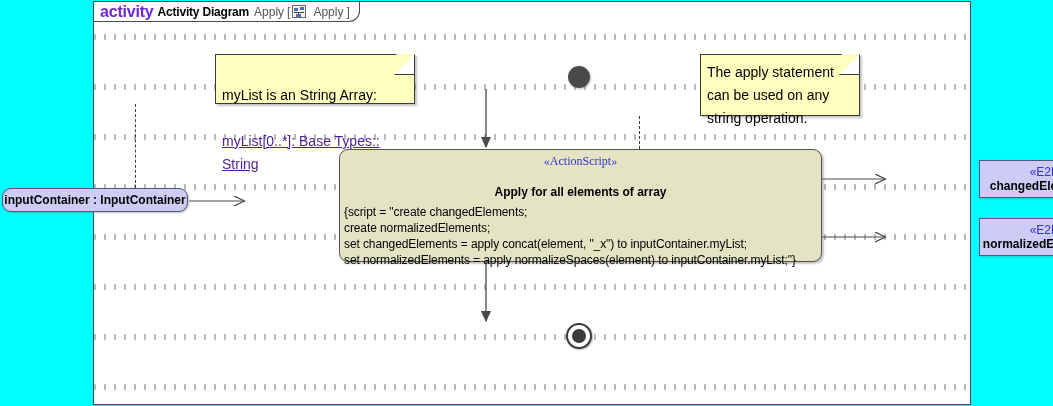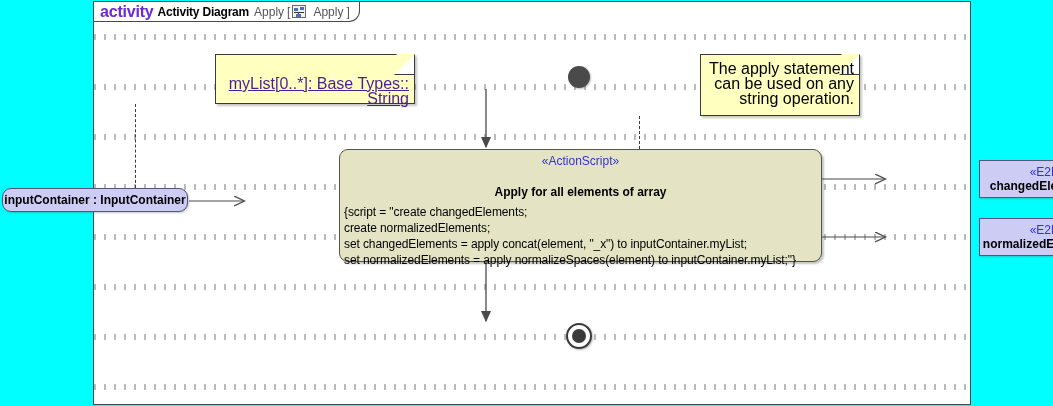--- a/index.html
+++ b/index.html
@@ -114,21 +114,21 @@
     left: 245px;
     top: 147px;
     width: 483px;
     height: 113px;
     background: #e4e4c5;
     border: 1px solid #565646;
     border-radius: 9px;
     box-sizing: border-box;
     box-shadow: 2px 2px 2px rgba(90,90,90,0.35);
   }
-  #action-node .stereo { margin-top: 4px; }
+  #action-node .stereo { margin-top: 4px; font-family: Liberation Serif, serif; }
   #action-node .nodename { margin-top: 17px; }
   #action-script {
     margin-top: 4px;
     padding: 0 3px 0 4px;
     font-size: 12px;
     color: #000;
     line-height: 16px;
     white-space: pre;
     letter-spacing: -0.1px;
   }
@@ -166,25 +166,24 @@
     height: 38px;
   }
   .objbox .stereo { line-height: 14px; }
   .objbox .nodename { line-height: 15px; }
 
   
   .note {
     position: absolute;
     background: #ffffbf;
     box-sizing: border-box;
-    font-size: 16px;
+    font-size: 14px;
     color: #000;
-    line-height: 15px;
+    line-height: 23px;
     box-shadow: 2px 2px 2px rgba(90,90,90,0.35);
-    text-align: right;
   }
   .note .note-body {
     position: relative;
     padding: 7px 6px 5px 7px;
     white-space: pre-line;
     z-index: 2;
   }
   .note .fold-bg {
     position: absolute;
     inset: 0;
@@ -327,20 +326,21 @@
 set changedElements = apply concat(element, "_x") to inputContainer.myList;
 set normalizedElements = apply normalizeSpaces(element) to inputContainer.myList;"}</div>
   </div>
 
   <div id="final-node"></div>
 
   <div class="note" id="note-mylist">
     <div class="fold-bg"></div>
     <div class="fold-tri"></div>
     <div class="note-body">
+      <div>myList is an String Array:</div>
       <div class="note-link">myList[0..*]: Base Types:: String</div>
     </div>
   </div>
 
   <div class="note" id="note-apply">
     <div class="fold-bg"></div>
     <div class="fold-tri"></div>
     <div class="note-body">The apply statement can be used on any string operation.</div>
   </div>
 

